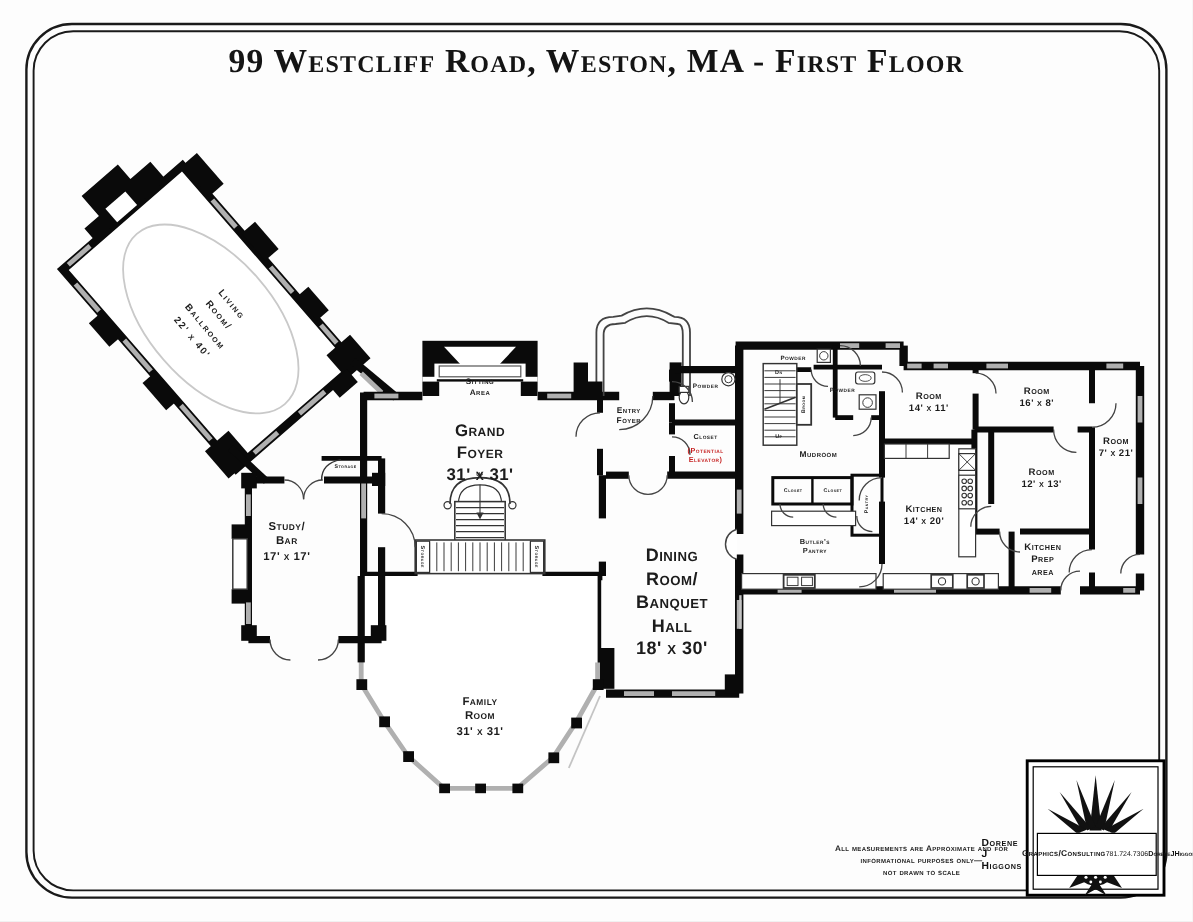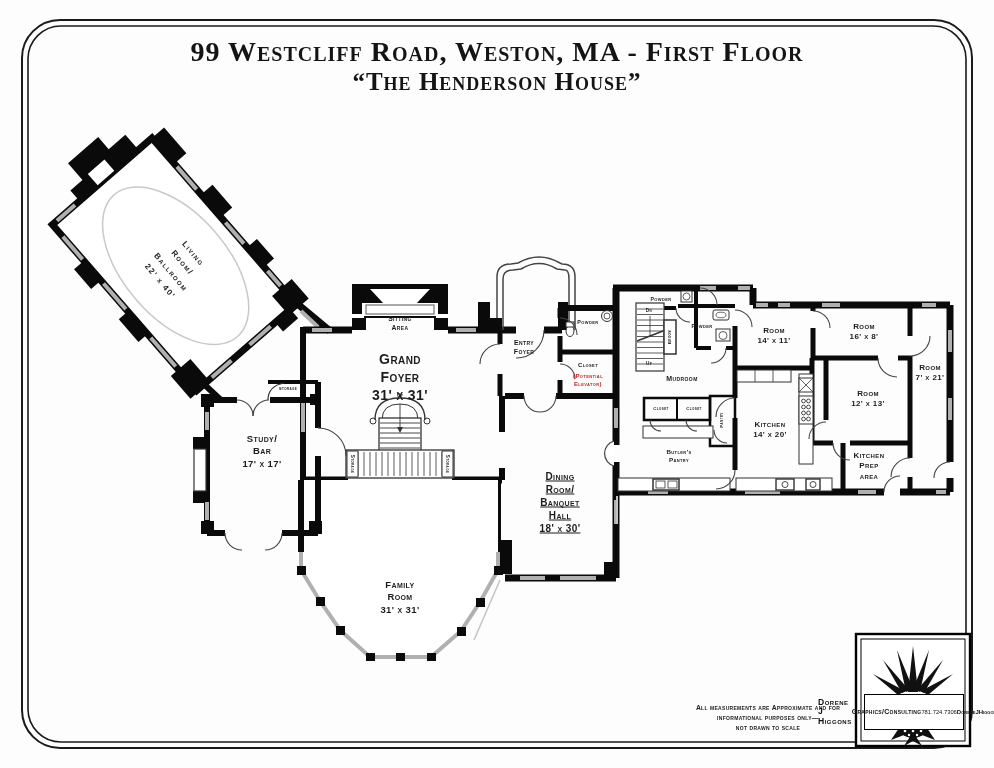--- a/index.html
+++ b/index.html
@@ -364,48 +364,47 @@
       <circle cx="905" cy="731" r="1.3"></circle>
           <circle cx="913" cy="731" r="1.3"></circle>
           <circle cx="921" cy="731" r="1.3"></circle>
       <circle cx="909" cy="735" r="1.2"></circle>
           <circle cx="917" cy="735" r="1.2"></circle>
     </g>
   </g>
 </svg>
 
   <div class="ttl" id="title1">99 Westcliff Road, Weston, MA - First Floor</div>
-  <div class="ttl" id="title2">“The Henderson House”</div>
 
   <div class="lbl" id="lr-label" style="left:176px;top:268px;font-size:8px;">Living
 Room/
 Ballroom
 22' x 40'</div>
   <div class="lbl" style="left:400px;top:324px;font-size:6.8px;">Sitting
 Area</div>
   <div class="lbl" style="left:400px;top:377px;font-size:14px;">Grand
 Foyer
 31' x 31'</div>
   <div class="lbl" style="left:400px;top:396px;font-size:4.6px;">Up</div>
   <div class="lbl rot90" style="left:352px;top:464px;font-size:4.6px;">Storage</div>
   <div class="lbl rot90" style="left:447px;top:464px;font-size:4.6px;">Storage</div>
   <div class="lbl" style="left:288px;top:389px;font-size:4.4px;">Storage</div>
   <div class="lbl" style="left:524px;top:347px;font-size:7px;">Entry
 Foyer</div>
   <div class="lbl" style="left:588px;top:323px;font-size:5.4px;">Powder</div>
   <div class="lbl" style="left:588px;top:366px;font-size:6px;">Closet</div>
   <div class="lbl red" style="left:588px;top:381px;font-size:6px;">(Potential
 Elevator)</div>
-  <div class="lbl" style="left:262px;top:452px;font-size:9.5px;">Study/
+  <div class="lbl" style="left:239px;top:452px;font-size:9.5px;">Study/
 Bar
 17' x 17'</div>
   <div class="lbl" style="left:400px;top:554px;font-size:9.5px;margin-top:44px;">Family
 Room
 31' x 31'</div>
-  <div class="lbl" style="left:560px;top:502px;font-size:10px;text-decoration:underline;">Dining
+  <div class="lbl" style="left:560px;top:502px;font-size:15px;">Dining
 Room/
 Banquet
 Hall
 18' x 30'</div>
   <div class="lbl" style="left:649px;top:311px;font-size:4.6px;">Dn</div>
   <div class="lbl" style="left:649px;top:364px;font-size:4.6px;">Up</div>
   <div class="lbl rotm90" style="left:670px;top:337px;font-size:4.4px;">Broom</div>
   <div class="lbl" style="left:661px;top:299px;font-size:5.2px;">Powder</div>
   <div class="lbl" style="left:702px;top:326px;font-size:5.2px;">Powder</div>
   <div class="lbl" style="left:682px;top:379px;font-size:7px;">Mudroom</div>

